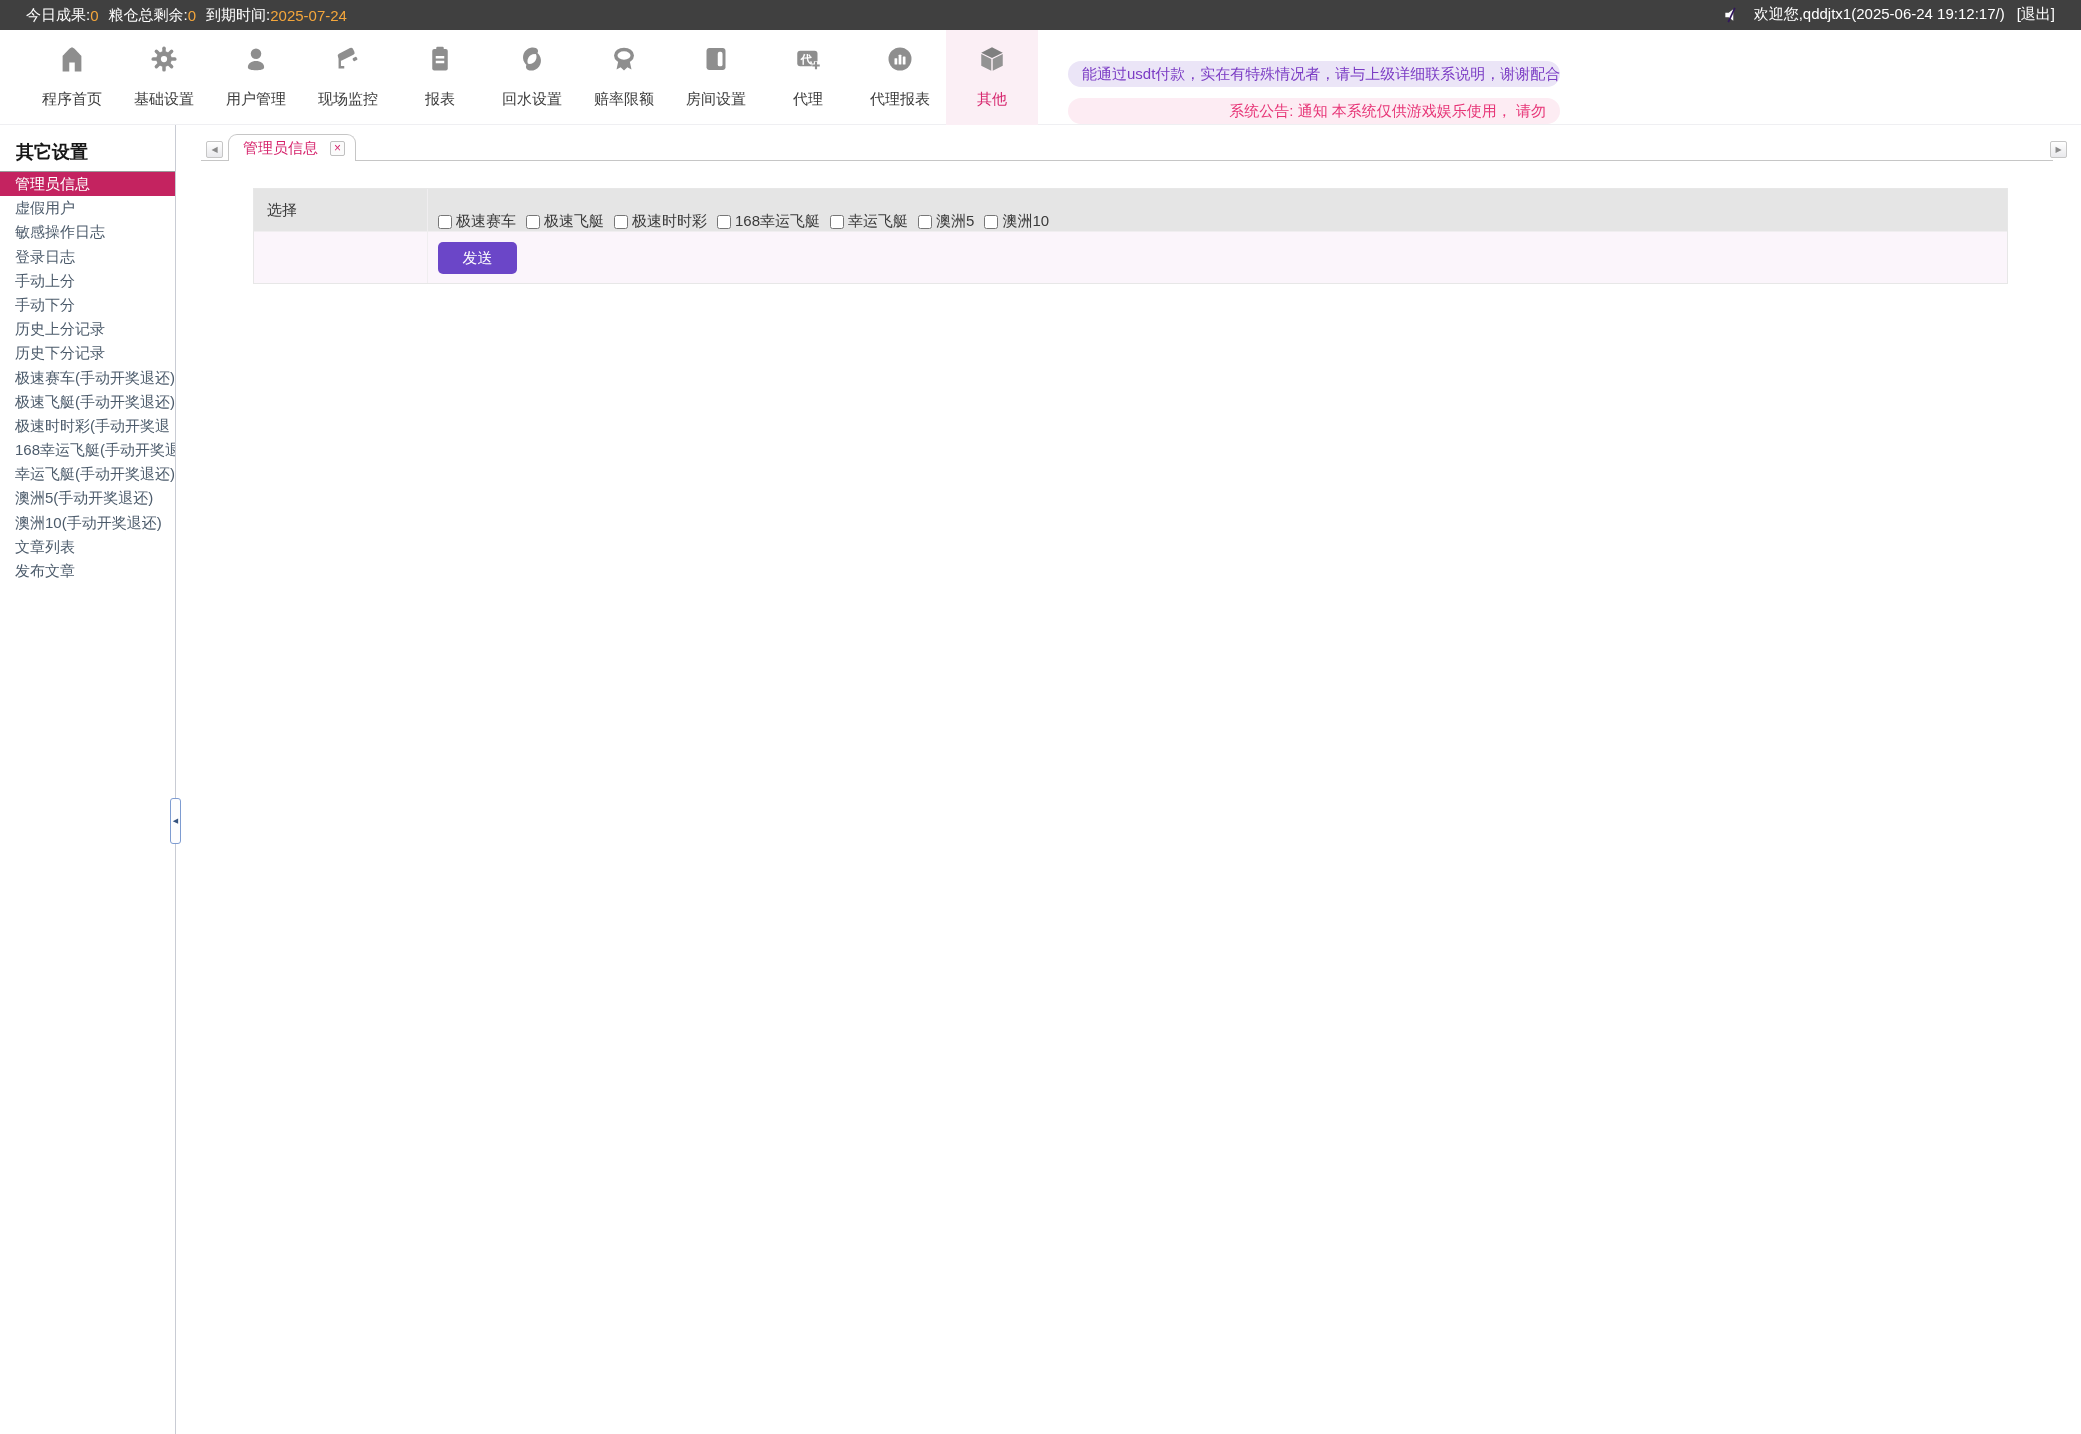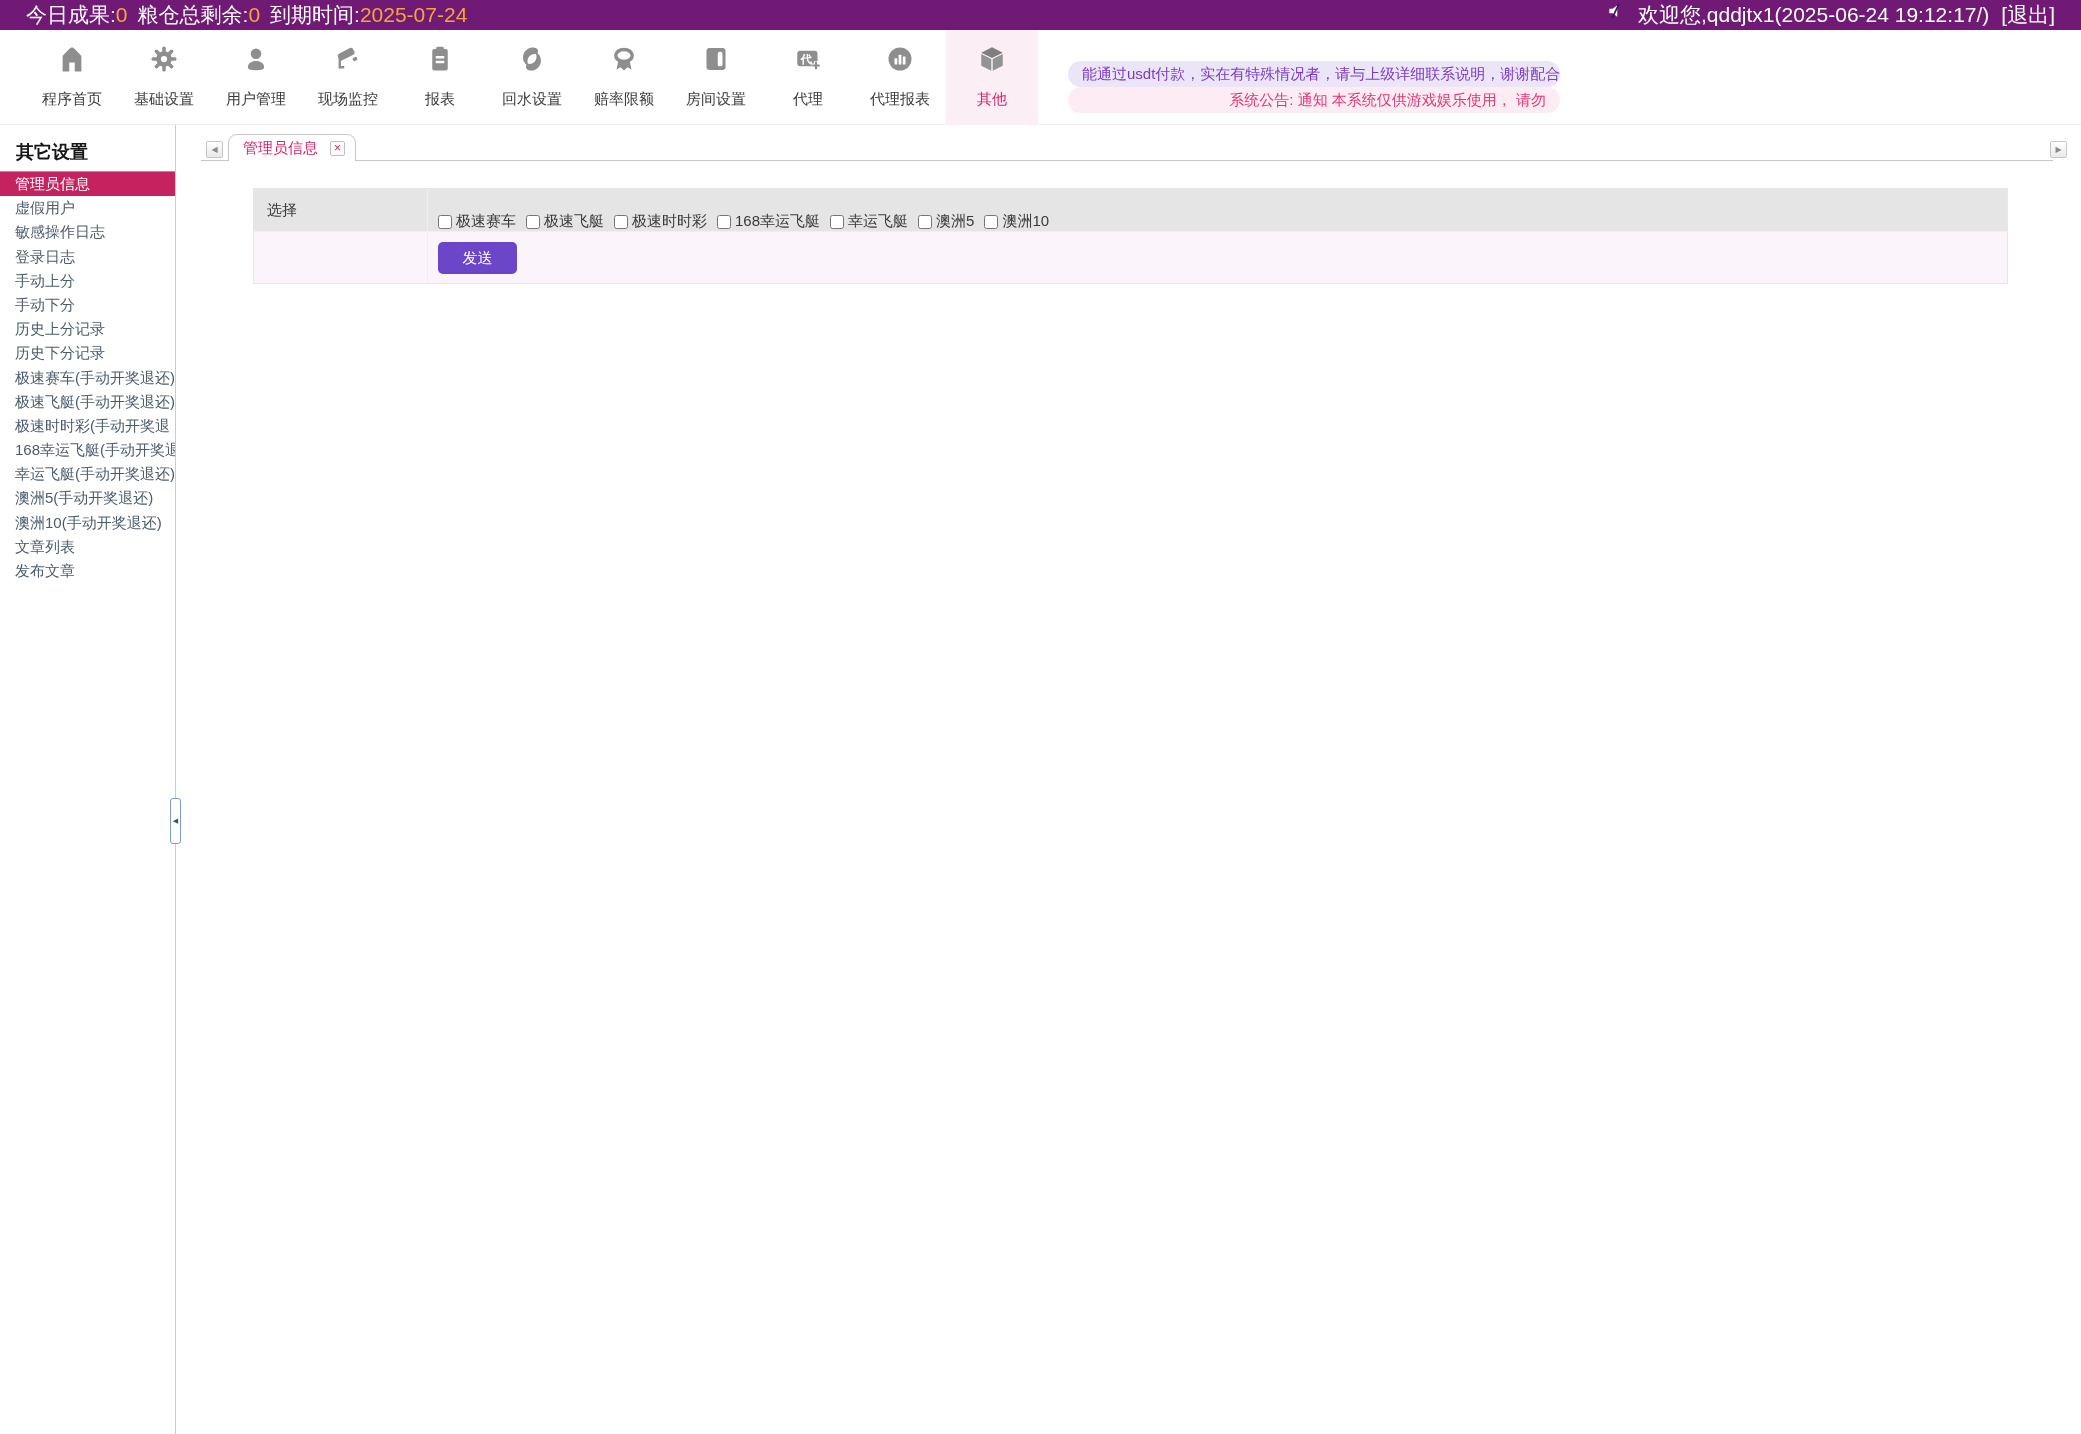--- a/index.html
+++ b/index.html
@@ -2,23 +2,23 @@
 <html><head>
 <meta charset="utf-8">
 <style>
   html,body{margin:0;padding:0;}
   body{
     width:2081px;height:1434px;position:relative;overflow:hidden;
     background:#ffffff;font-family:"Liberation Sans",sans-serif;color:#333;
   }
   
   .topbar{
-    position:absolute;left:0;top:0;width:2081px;height:30px;background:#701a75;
+    position:absolute;left:0;top:0;width:2081px;height:30px;background:#404040;
     display:flex;align-items:center;justify-content:space-between;
-    padding:0 26px;box-sizing:border-box;color:#fff;font-size:21px;
+    padding:0 26px;box-sizing:border-box;color:#fff;font-size:15px;
   }
   .topbar .stats{display:flex;align-items:center;gap:10px;white-space:nowrap;}
   .stat{display:flex;align-items:center;}
   .stat .lbl{color:#ffffff;}
   .stat .val{color:#f4a63b;}
   .topbar .right{display:flex;gap:12px;white-space:nowrap;}
   .topbar .right .logout{cursor:pointer;}
   .mute-svg{width:20px;height:20px;display:block;}
   
   .nav{
@@ -35,21 +35,21 @@
   .nav-item .nlabel{margin-top:16px;font-size:15px;color:#3b3b3b;line-height:18px;}
   .nav-item.active{background:#fbeff5;}
   .nav-item.active .nlabel{color:#d6256d;}
   
   .notices{position:absolute;left:1068px;top:61px;width:492px;}
   .pill{
     height:26px;line-height:26px;border-radius:13px;padding:0 14px;
     font-size:15px;overflow:hidden;white-space:nowrap;box-sizing:border-box;
   }
   .pill.purple{background:#ebe5f7;color:#7b3cc4;}
-  .pill.pink{background:#fdecf3;color:#e73577;text-align:right;margin-top:0;}
+  .pill.pink{background:#fdecf3;color:#e73577;text-align:right;margin-top:11px;}
   
   .sidebar{
     position:absolute;left:0;top:125px;width:176px;bottom:0;background:#fff;
     border-right:1px solid #c9ccd4;box-sizing:border-box;
   }
   .sb-title{font-size:18px;font-weight:bold;color:#171717;padding:15px 16px 7px 16px;}
   .sb-divider{border-bottom:1px solid #9b9b9b;}
   .sb-item{
     font-size:15px;color:#4c5b6b;line-height:24.2px;height:24.2px;
     padding-left:15px;white-space:nowrap;overflow:hidden;cursor:pointer;

